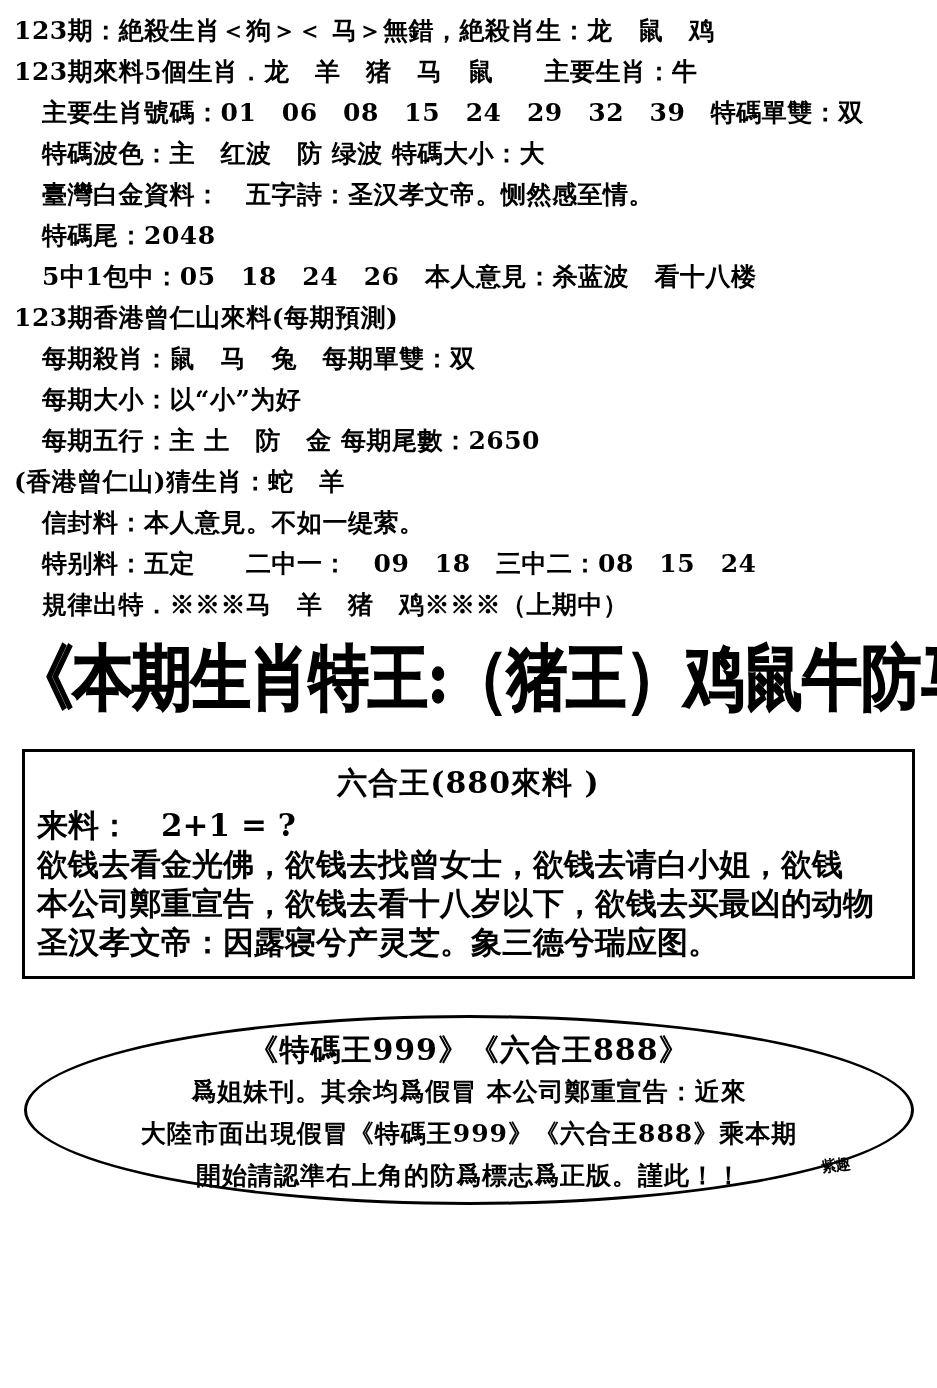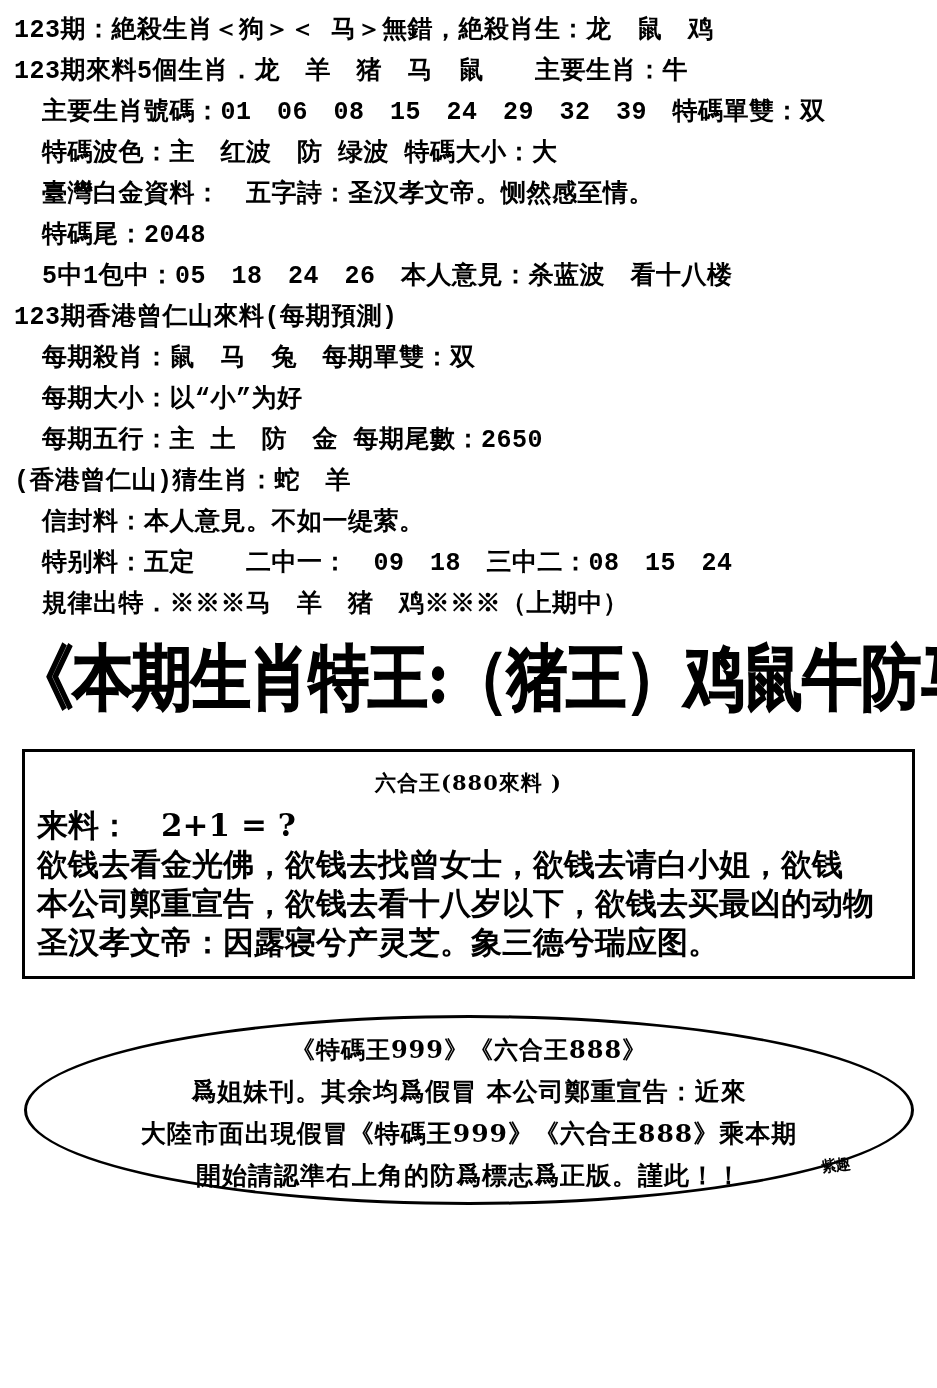--- a/index.html
+++ b/index.html
@@ -25,21 +25,20 @@
 
   
   .lines {
     font-size: 25px;
     line-height: 41px;
     font-weight: 700;
     letter-spacing: 0.5px;
   }
   .lines .row {
     white-space: nowrap;
-    font-family: Liberation Mono, monospace;
   }
   .indent {
     padding-left: 28px;
   }
 
   
   .banner {
     margin-top: 16px;
     text-align: center;
     font-family: "DejaVu Serif", "Liberation Serif", serif;
@@ -55,21 +54,21 @@
   }
 
   
   .boxed {
     margin: 30px 8px 0 8px;
     border: 3px solid #000;
     padding: 8px 12px 14px 12px;
   }
   .boxed .box-title {
     text-align: center;
-    font-size: 21px;
+    font-size: 30px;
     font-weight: 700;
     line-height: 46px;
     letter-spacing: 1px;
   }
   .boxed .box-line {
     font-size: 31px;
     font-weight: 700;
     line-height: 39px;
     white-space: nowrap;
   }
@@ -94,21 +93,21 @@
     position: absolute;
     left: 0;
     top: 14px;
     width: 910px;
     text-align: center;
     font-size: 25px;
     font-weight: 700;
     line-height: 42px;
     letter-spacing: 1px;
   }
-  .ellipse-content .l1 { font-size: 24px; }
+  .ellipse-content .l1 { font-size: 30px; }
   .stamp {
     position: absolute;
     right: 58px;
     bottom: 16px;
     width: 54px;
     height: 52px;
     font-size: 15px;
     font-weight: 700;
     line-height: 16px;
     text-align: center;

